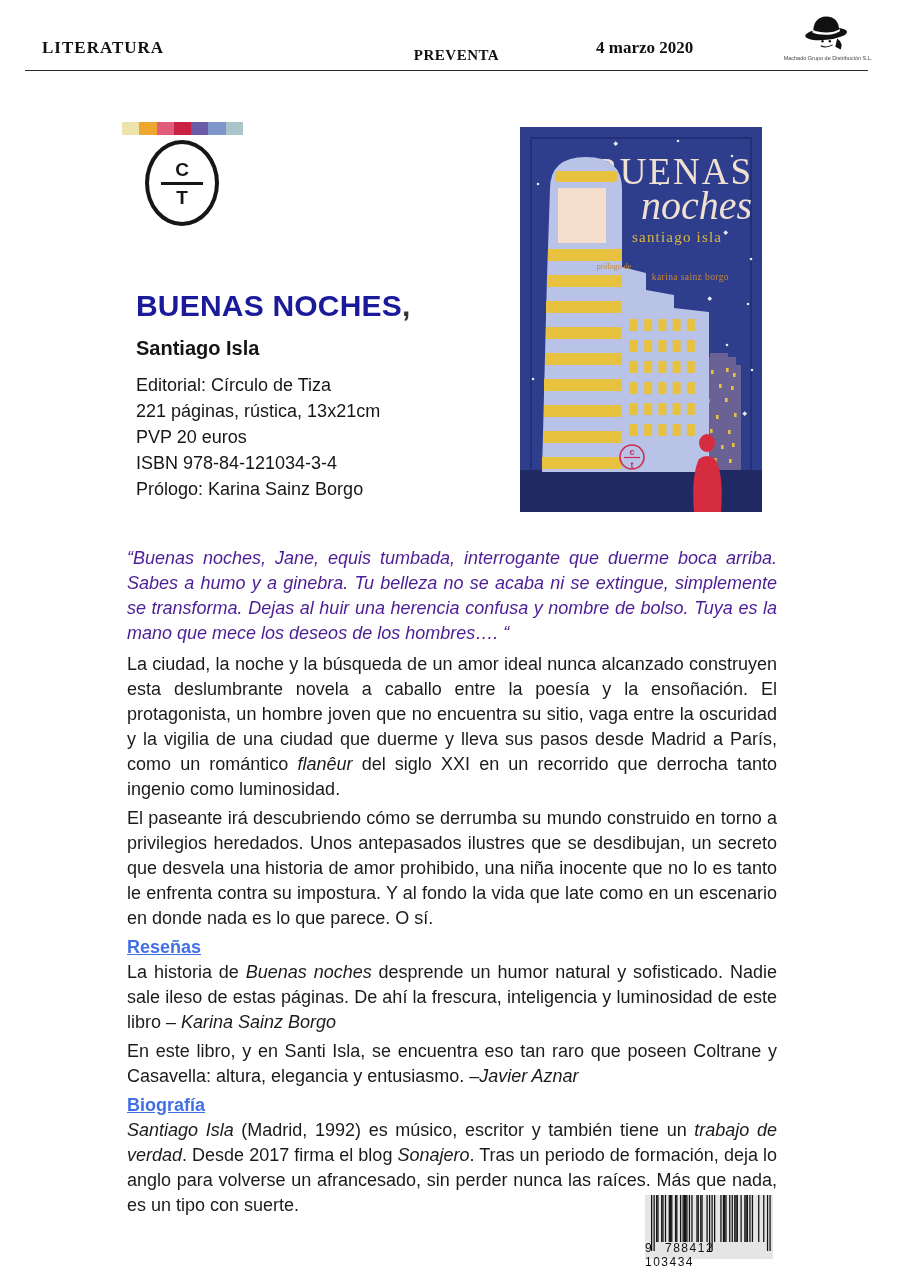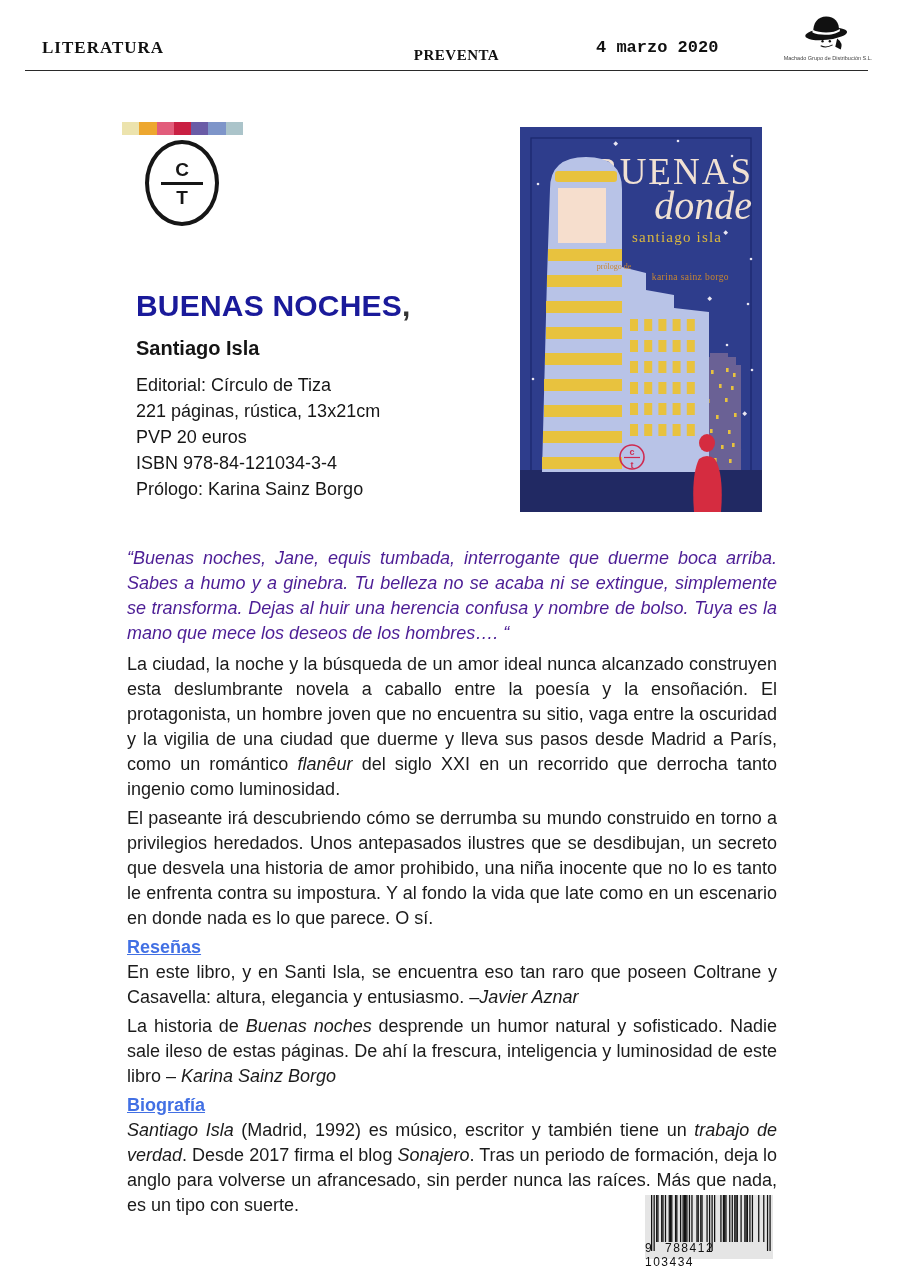--- a/index.html
+++ b/index.html
@@ -7,21 +7,21 @@
   body { width:905px; height:1280px; position:relative;
          font-family:"Liberation Sans", sans-serif; color:#1b1b1b; }
   .page { position:absolute; inset:0; background:#fff; overflow:hidden; }
 
   
   .h-section { position:absolute; left:42px; top:38px; font-family:"Liberation Serif",serif;
                font-weight:bold; font-size:17px; letter-spacing:1px; color:#111; }
   .h-presale { position:absolute; left:0; right:0; top:47px; text-align:center;
                font-family:"Liberation Serif",serif; font-weight:bold; font-size:15px;
                letter-spacing:.5px; color:#111;padding-left:8px; }
-  .h-date { position:absolute; left:596px; top:38px; font-family:Liberation Mono, monospace;
+  .h-date { position:absolute; left:596px; top:38px; font-family:Liberation Serif, serif;
             font-weight:bold; font-size:17px; color:#111; }
   .h-rule { position:absolute; left:25px; top:70px; width:843px; border-top:1.6px solid #2a2a2a; }
   .h-logo { position:absolute; left:782px; top:12px; width:92px; text-align:center; }
   .h-logo svg { display:block; margin:0 auto; }
   .h-logo .logo-text { font-size:5.5px; color:#444; margin-top:1px; white-space:nowrap; }
 
   
   .strip { position:absolute; left:122px; top:122px; width:121px; height:13px; display:flex; }
   .strip div { flex:1 1 auto; }
   .ct-circle { position:absolute; left:145px; top:140px; width:74px; height:86px;
@@ -230,33 +230,33 @@
       </g>
 
       <g>
         <circle cx="112" cy="330" r="12" fill="none" stroke-width="1.6" stroke="#cf2a50"></circle>
         <line x1="104" y1="330.5" x2="120" y2="330.5" stroke-width="1.2" stroke="#cf2a50"></line>
         <text x="112" y="328" text-anchor="middle" font-size="9" font-weight="bold" fill="#cf2a50">c</text>
         <text x="112" y="341" text-anchor="middle" font-size="9" font-weight="bold" fill="#cf2a50">t</text>
       </g>
     </svg>
 
-    <div class="cv-title2">donde</div>
+    <div class="cv-title2">noches</div>
     <div class="cv-author">santiago isla</div>
     <div class="cv-prol1">prólogo de</div>
     <div class="cv-prol2">karina sainz borgo</div>
   </div>
 
   <main class="bodycol">
     <p class="quote">“Buenas noches, Jane, equis tumbada, interrogante que duerme boca arriba. Sabes a humo y a ginebra. Tu belleza no se acaba ni se extingue, simplemente se transforma.  Dejas al huir una herencia confusa y nombre de bolso.  Tuya es la mano que mece los deseos de los hombres…. “</p>
     <p><span>La ciudad, la noche y la búsqueda de un amor ideal nunca alcanzado construyen esta deslumbrante novela a caballo entre la poesía y la ensoñación. El protagonista, un hombre joven que no encuentra su sitio, vaga entre la oscuridad y la vigilia de una ciudad que duerme y lleva sus pasos desde Madrid a París, como un romántico </span><span class="it">flanêur</span><span> del siglo XXI en un recorrido que derrocha tanto ingenio como luminosidad.</span></p>
     <p><span>El paseante irá descubriendo cómo se derrumba su mundo construido en torno a privilegios heredados.  Unos antepasados ilustres que se desdibujan, un secreto que desvela una historia de amor prohibido, una niña inocente que no lo es tanto le enfrenta contra su impostura.  Y al fondo la vida que late como en un escenario en donde nada es lo que parece.  O sí.</span></p>
     <h3>Reseñas</h3>
+    <p><span>La historia de </span><span class="it">Buenas noches</span><span> desprende un humor natural y sofisticado.  Nadie sale ileso de estas páginas.  De ahí la frescura, inteligencia y luminosidad de este libro – </span><span class="it">Karina Sainz Borgo</span></p>
     <p><span>En este libro, y en Santi Isla, se encuentra eso tan raro que poseen Coltrane y Casavella: altura, elegancia y entusiasmo. –</span><span class="it">Javier Aznar</span></p>
-    <p><span>La historia de </span><span class="it">Buenas noches</span><span> desprende un humor natural y sofisticado.  Nadie sale ileso de estas páginas.  De ahí la frescura, inteligencia y luminosidad de este libro – </span><span class="it">Karina Sainz Borgo</span></p>
     <h3>Biografía</h3>
     <p><span class="it">Santiago Isla</span><span> (Madrid, 1992) es músico, escritor y también tiene un </span><span class="it">trabajo de verdad</span><span>. Desde 2017 firma el blog </span><span class="it">Sonajero</span><span>.  Tras un periodo de formación, deja lo anglo para volverse un afrancesado, sin perder nunca las raíces.  Más que nada, es un tipo con suerte.</span></p>
   </main>
 
   <div class="barcode">
     <svg width="128" height="60" viewBox="0 0 128 60">
       <g id="barcode-bars" fill="#111">
           <rect x="6.00" y="0" width="1.26" height="56"></rect>
           <rect x="8.52" y="0" width="1.26" height="56"></rect>
           <rect x="11.04" y="0" width="1.26" height="47"></rect>

